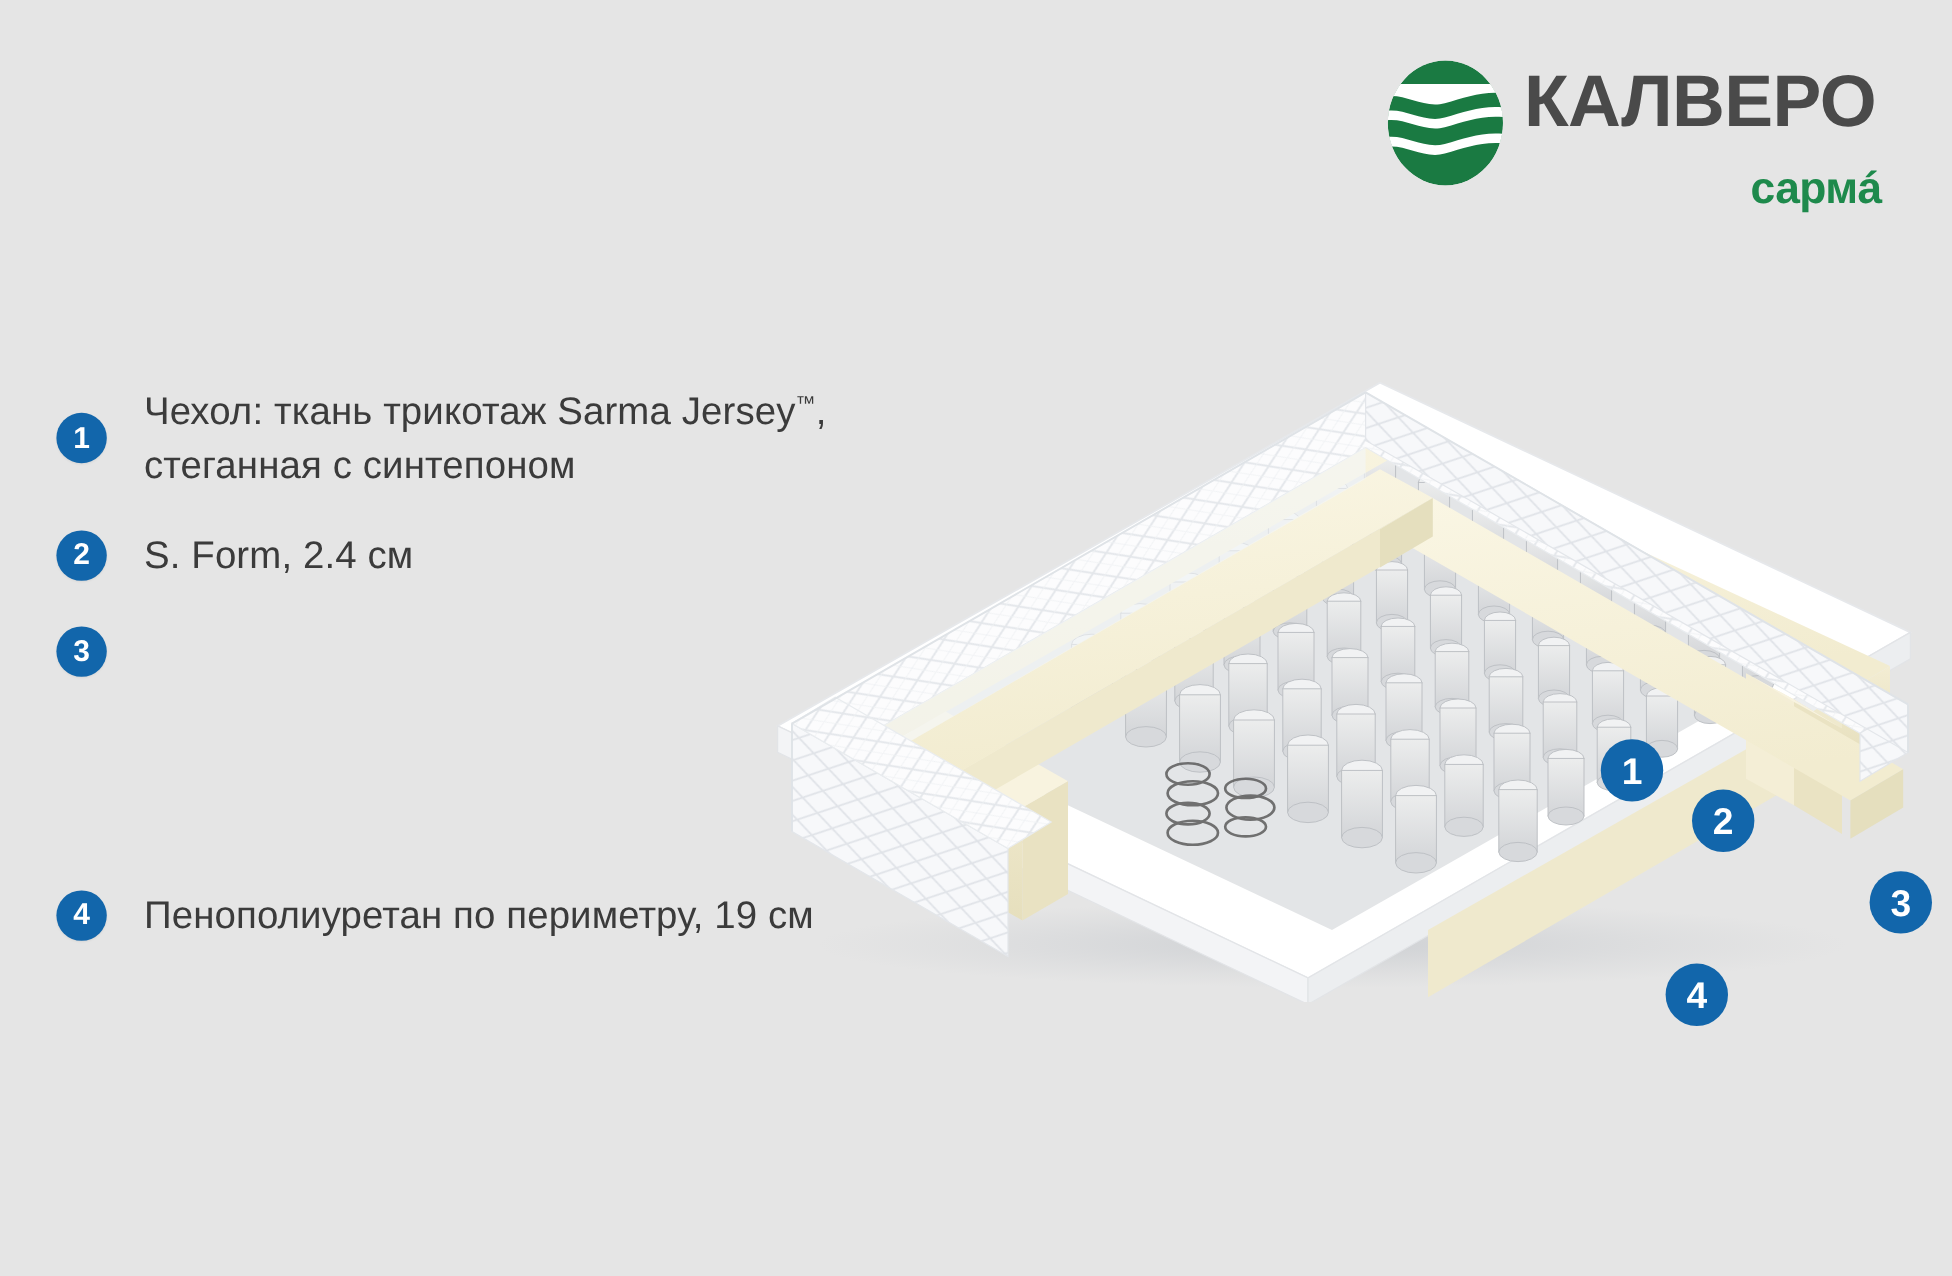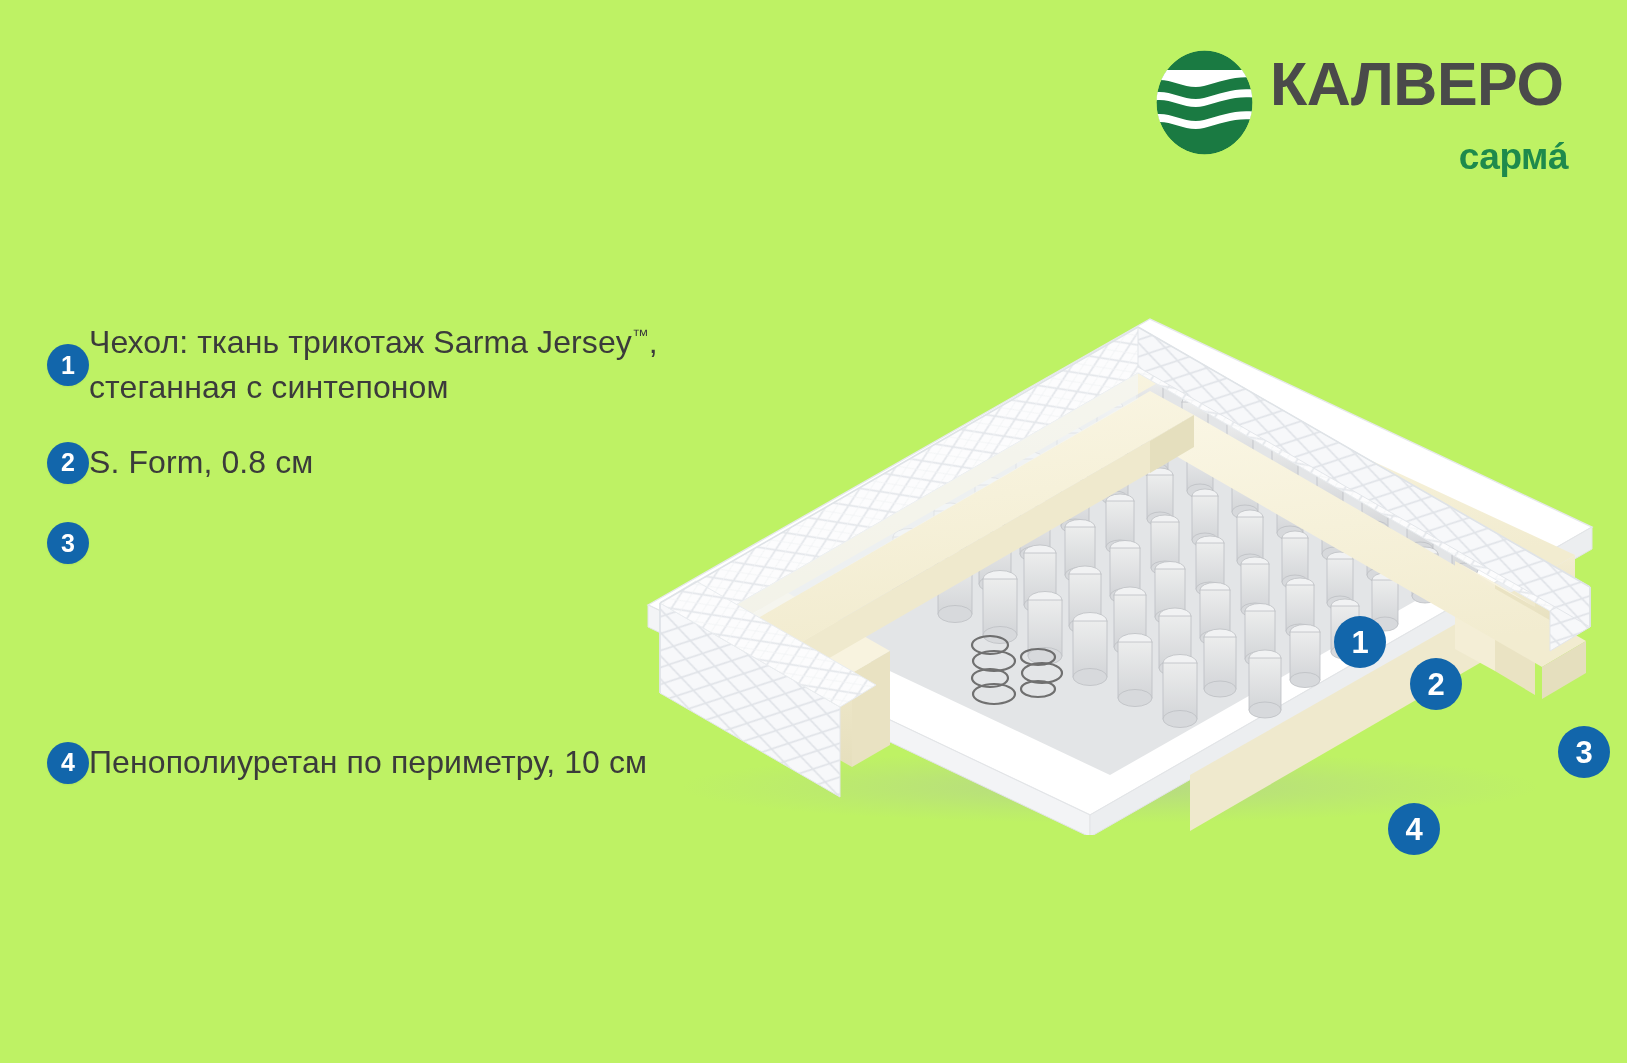--- a/index.html
+++ b/index.html
@@ -9,21 +9,21 @@
     background: #ffffff;
   }
   body {
     font-family: "Liberation Sans", "DejaVu Sans", sans-serif;
   }
 
   #page {
     position: relative;
     width: 1627px;
     height: 1063px;
-    background: #bef264;
+    background: #e5e5e5;
     overflow: hidden;
   }
 
   
   #logo {
     position: absolute;
     left: 1152px;
     top: 48px;
     width: 420px;
     height: 125px;
@@ -86,20 +86,21 @@
     color: #ffffff;
     font-size: 25px;
     font-weight: bold;
     display: flex;
     align-items: center;
     justify-content: center;
     line-height: 1;
     box-shadow: 0 1px 2px rgba(0,0,0,0.06);
   }
   .legend-text {
+    margin-left: 31px;
     font-size: 32px;
     color: #3b3b3b;
     line-height: 1.42;
     font-weight: 400;
     letter-spacing: 0.1px;
     white-space: pre-line;
   }
   .legend-text sup {
     font-size: 0.52em;
     vertical-align: super;
@@ -177,30 +178,30 @@
   <div id="legend">
 
     <div class="legend-row" id="row-1">
       <div class="badge">1</div>
       <div class="legend-text"><span>Чехол: ткань трикотаж Sarma Jersey</span><sup>™</sup><span>,
 стеганная с синтепоном</span></div>
     </div>
 
     <div class="legend-row" id="row-2">
       <div class="badge">2</div>
-      <div class="legend-text">S. Form, 0.8 см</div>
+      <div class="legend-text">S. Form, 2.4 см</div>
     </div>
 
     <div class="legend-row" id="row-3">
       <div class="badge">3</div>
     </div>
 
     <div class="legend-row" id="row-4">
       <div class="badge">4</div>
-      <div class="legend-text">Пенополиуретан по периметру, 10 см</div>
+      <div class="legend-text">Пенополиуретан по периметру, 19 см</div>
     </div>
 
   </div>
 
   <div id="mattress">
     <svg viewBox="0 0 1010 660" xmlns="http://www.w3.org/2000/svg" aria-hidden="true">
       <defs>
 
         <pattern id="quilt" width="34" height="22" patternUnits="userSpaceOnUse" patternTransform="rotate(-24)">
           <rect width="34" height="22" fill="#fcfcfd"></rect>

